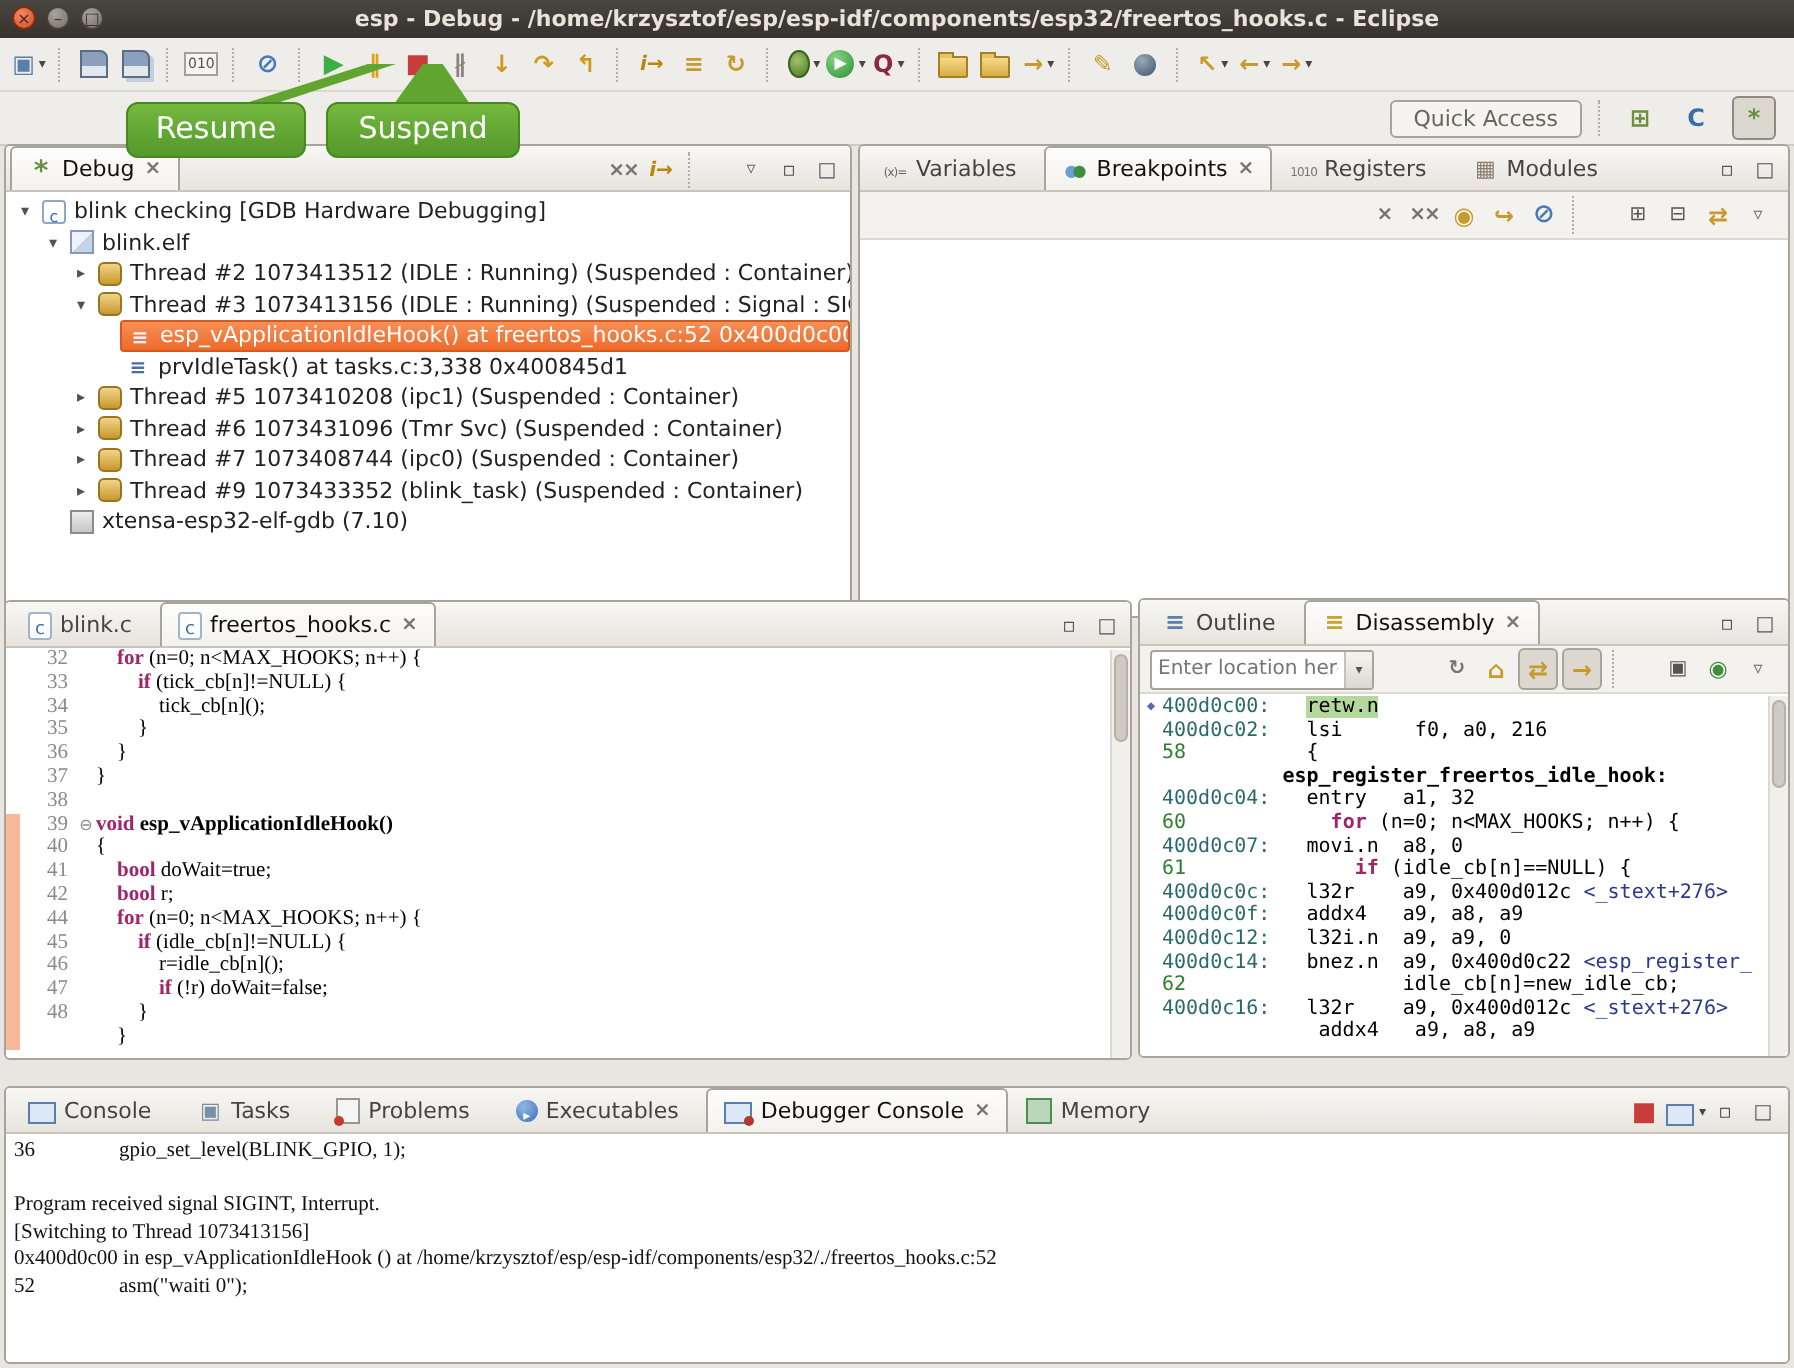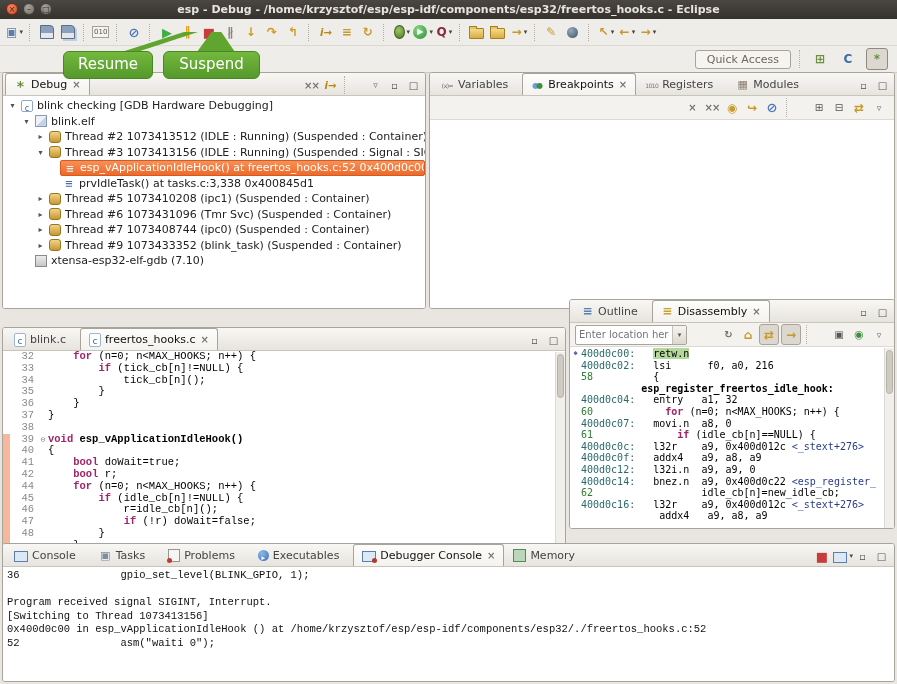--- a/index.html
+++ b/index.html
@@ -55,21 +55,21 @@
   #pointer-resume{left:120px;top:32px;width:78px;height:20px;clip-path:polygon(82% 0,100% 0,22% 100%,2% 100%)}
   #pointer-suspend{left:197px;top:32px;width:38px;height:20px;clip-path:polygon(38% 0,64% 0,100% 100%,0 100%)}
   .callout{position:absolute;z-index:20;background:linear-gradient(#74b83f,#54992a);border:1px solid #47891f;border-radius:6px;color:#fff;font-size:15px;text-align:center;line-height:25px}
   #callout-resume{left:63px;top:51px;width:88px;height:26px}
   #callout-suspend{left:163px;top:51px;width:95px;height:26px}
 
   
   .panel{position:absolute;background:#fff;border:1px solid #a9a49b;border-radius:3px;overflow:hidden;box-sizing:border-box}
   #debug-view{left:2px;top:72px;width:424px;height:237px}
   #right-view{left:429px;top:72px;width:466px;height:237px}
-  #editor-panel{left:2px;top:327px;width:564px;height:230px}
+  #editor-panel{left:2px;top:300px;width:564px;height:230px}
   #disasm-panel{left:569px;top:299px;width:326px;height:230px}
   #console-panel{left:2px;top:543px;width:893px;height:139px}
 
   .tabbar{height:23px;background:linear-gradient(#f8f7f4,#e7e4de);border-bottom:1px solid #c9c5bd;display:flex;align-items:flex-end;padding:0 2px;box-sizing:border-box}
   .tabs{display:flex;height:100%;align-items:flex-end}
   .tab{display:flex;align-items:center;height:22px;padding:0 8px;font-size:11px;color:#444;white-space:nowrap;border:1px solid transparent;border-bottom:none;border-radius:3px 3px 0 0;box-sizing:border-box}
   .tab.active{background:linear-gradient(#fdfdfc,#f4f2ee);border-color:#a9a49b;color:#111}
   .tclose{margin-left:5px;color:#777;font-size:10px;font-weight:bold}
   .vtools{margin-left:auto;display:flex;align-items:center;padding-bottom:1px}
   .vtools .tbi{height:18px;min-width:17px;font-size:11px}
@@ -109,21 +109,21 @@
   .tic{flex:none;width:12px;height:12px;position:relative;text-align:center}
   .tic.capp{background:#fff;border:1px solid #8fa8c8;border-radius:2px;box-sizing:border-box}
   .tic.capp::before{content:"c";color:#3a6ea5;font-size:8px;line-height:10px}
   .tic.elf{background:linear-gradient(135deg,#eef2f9 50%,#c6d2e6 50%);border:1px solid #8898b8;box-sizing:border-box}
   .tic.thread{background:linear-gradient(#f2d488,#c89830);border:1px solid #96761e;border-radius:3px;box-sizing:border-box}
   .tic.frame::before{content:"≡";color:#4a6f9f;font-size:10px;line-height:12px;font-weight:bold}
   .trow.sel .tic.frame::before{color:#eef4ff}
   .tic.gdbexe{background:linear-gradient(#ececec,#c6c6c6);border:1px solid #8a8a8a;box-sizing:border-box}
 
   
-  .codearea{font-family:Liberation Mono, monospace;font-size:10.5px;line-height:11.8px;height:calc(100% - 23px);overflow:hidden;background:#fff;position:relative}
+  .codearea{font-family:Liberation Serif, serif;font-size:10.5px;line-height:11.8px;height:calc(100% - 23px);overflow:hidden;background:#fff;position:relative}
   .cline{display:flex;height:11.8px;white-space:pre}
   .ann{width:7px;flex:none}
   .ann.mark{background:#f6b79b}
   .lnum{width:24px;flex:none;text-align:right;color:#8a8a8a;padding-right:4px}
   .fold{width:10px;flex:none;color:#8a8a8a;font-size:8px;line-height:11.5px;text-align:center}
   .ctext{flex:1}
   .sg-kw{color:#a0246a;font-weight:bold}
   .sg-fn{font-weight:bold}
 
   
@@ -139,21 +139,21 @@
   .sg-lbl{font-weight:bold}
   .sg-sym{color:#2a3a8c}
 
   .vscroll{position:absolute;top:24px;right:0;bottom:0;width:9px;background:#f1efec;border-left:1px solid #dcd8d2}
   .vscroll::before{content:"";position:absolute;top:2px;left:1px;right:1px;height:42px;background:#cfcbc3;border:1px solid #b5b1a8;border-radius:4px}
   #disasm-panel .vscroll{top:48px}
 
   
   .console-out{height:calc(100% - 23px);overflow:hidden;background:#fff;padding:2px 4px;box-sizing:border-box}
   .conheader{font-size:11px;color:#222;line-height:14px;white-space:nowrap}
-  .conline{font-family:Liberation Mono, monospace;font-size:10.5px;white-space:pre;line-height:13.5px;color:#111}
+  .conline{font-family:Liberation Serif, serif;font-size:10.5px;white-space:pre;line-height:13.5px;color:#111}
 </style>
 </head>
 <body>
 
 <div class="titlebar">
   <span class="winbtns">
     <span class="wbtn close">×</span>
     <span class="wbtn min">–</span>
     <span class="wbtn max">□</span>
   </span>

